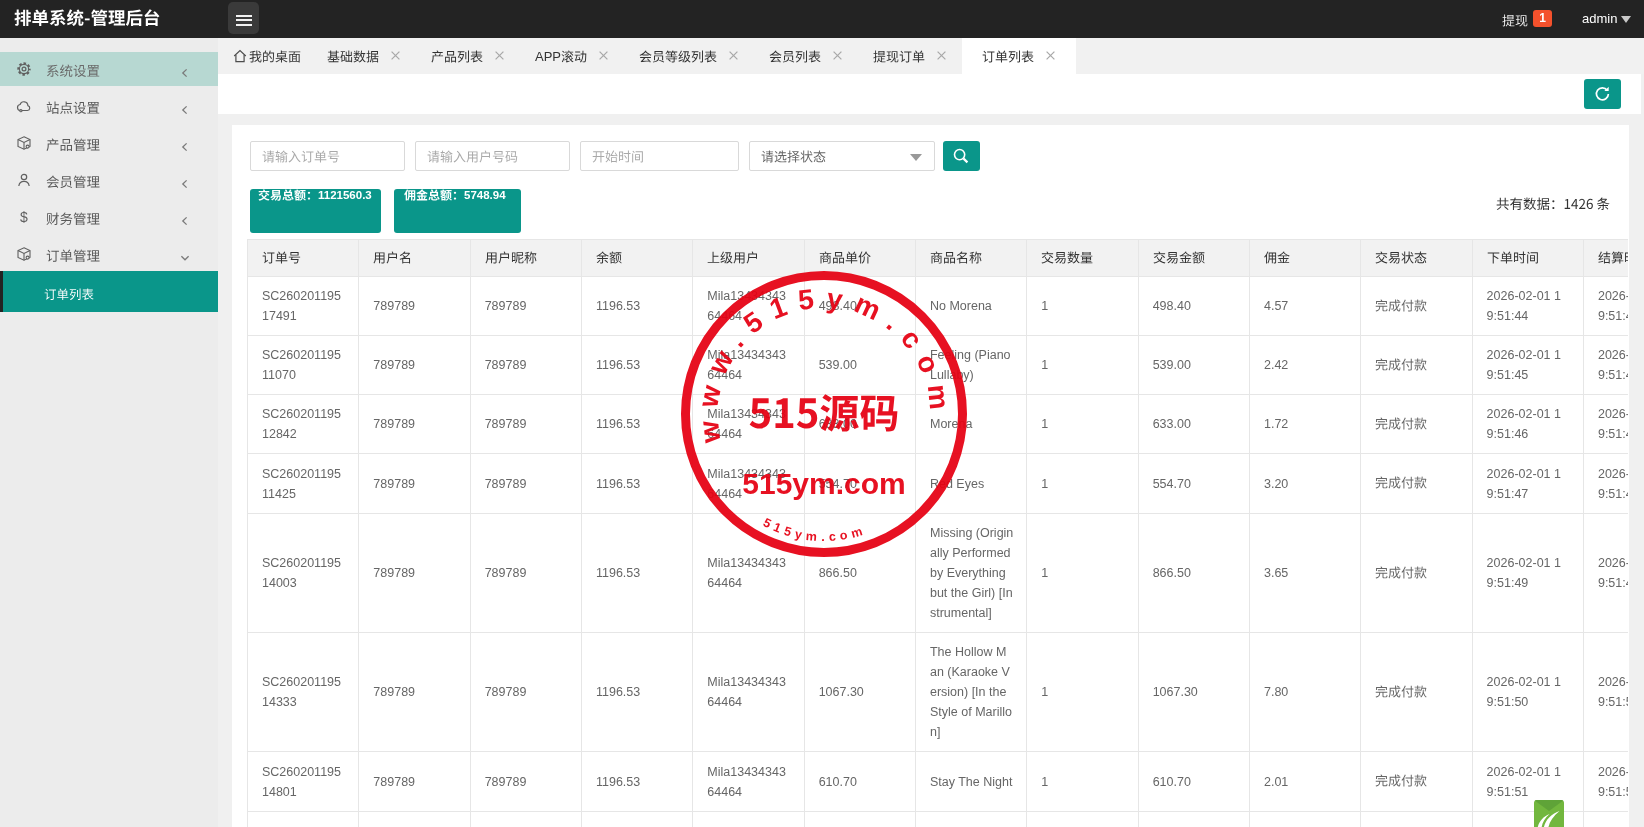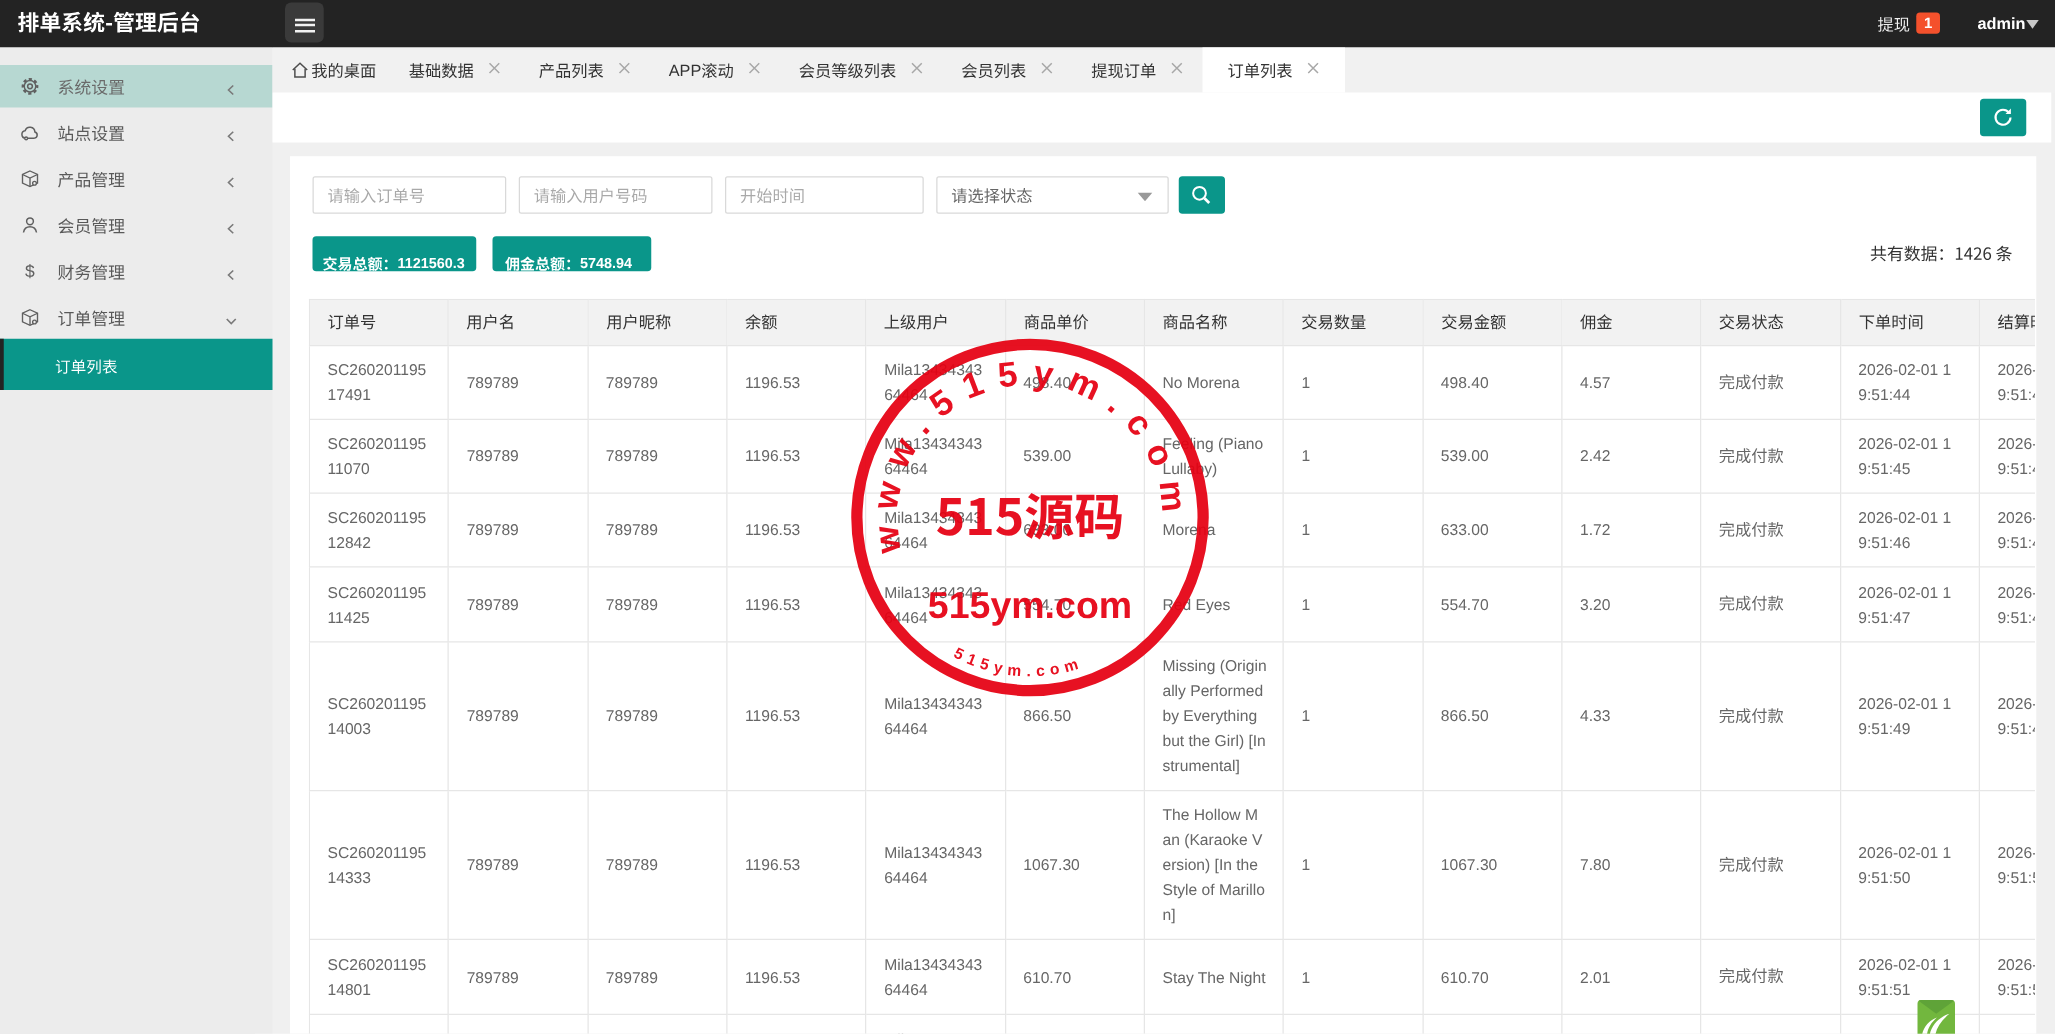--- a/index.html
+++ b/index.html
@@ -13,21 +13,21 @@
 .mi .lb{position:absolute;left:46px;top:10px}
 .mi .ch{position:absolute;right:28px;top:12px}
 #smenu{position:absolute;left:0;top:233px;width:218px;height:41px;background:#0a968a;border-left:3px solid #232323}
 #tabs{position:absolute;left:218px;top:38px;width:1426px;height:36px;background:#f1f1f1;display:flex}
 .tab{height:36px;display:flex;align-items:center;padding:0 15px;flex:none}
 .tab .x{margin-left:11px}
 #tbar{position:absolute;left:218px;top:74px;width:1423px;height:40px;background:#fff}
 #refresh{position:absolute;left:1366px;top:5px;width:37px;height:30px;background:#0a968a;border-radius:3px}
 #panel{position:absolute;left:232px;top:125px;width:1397px;height:702px;background:#fff}
 .inp{position:absolute;top:16px;height:30px;border:1px solid #d9d9d9;border-radius:2px;background:#fff;display:flex;align-items:center;padding-left:11px}
-.badge{position:absolute;top:64px;height:28px;background:#0a968a;border-radius:3px;color:#fff;display:flex;align-items:flex-end;font-weight:bold;font-size:11.5px}
+.badge{position:absolute;top:64px;height:44px;background:#0a968a;border-radius:3px;color:#fff;display:flex;align-items:flex-start;font-weight:bold;font-size:11.5px}
 #sbtn{position:absolute;left:711px;top:16px;width:37px;height:30px;background:#0a968a;border-radius:3px}
 #twrap{position:absolute;left:15px;top:114px;width:1381px;height:588px;overflow:hidden}
 table{border-collapse:collapse;table-layout:fixed;width:1447px;font-size:12.5px;color:#666}
 td,th{border:1px solid #e6e6e6;padding:0 14px;text-align:left;vertical-align:middle;line-height:20px;font-weight:normal;overflow:hidden;white-space:nowrap}
 th{height:37px;background:#f2f2f2}
 #trace{position:absolute;left:1534px;top:800px;width:30px;height:30px;background:#72b73e;border-radius:3px;overflow:hidden}
 #ttime{position:absolute;left:1564px;top:834px;width:96px;height:29px;background:#1f1f1f;color:#fff;font-size:14.5px;display:flex;align-items:center;justify-content:center}
 </style></head><body>
 <div id="hdr">
     <div class="abs" style="left:14px;top:9px"><svg class="ct" style="vertical-align:-2.10px;" width="146.47" height="17.50" viewBox="0 -880 8370 1000">
@@ -35,21 +35,21 @@
       </svg></div>
     <div id="burger">
       <i style="top:12.5px"></i>
       <i style="top:17px"></i>
       <i style="top:21.5px"></i>
     </div>
     <div class="abs" style="left:1502px;top:11px"><svg class="ct" style="vertical-align:-1.56px;" width="26.00" height="13.00" viewBox="0 -880 2000 1000">
         <use href="#r1" fill="#f2f2f2"></use>
       </svg></div>
     <div class="abs" style="left:1533px;top:10px;width:19px;height:17px;background:#f4512c;border-radius:3px;color:#fff;font-size:12px;font-weight:bold;text-align:center;line-height:17px">1</div>
-    <div class="abs" style="left:1582px;top:11px;color:#fff;font-size:13px;font-weight:bold">admin</div>
+    <div class="abs" style="left:1582px;top:11px;color:#fff;font-size:13px;font-weight:normal">admin</div>
     <div class="abs" style="left:1621px;top:16px;width:0;height:0;border-left:5.5px solid transparent;border-right:5.5px solid transparent;border-top:7px solid #c9c9c9"></div>
   </div>
 <div id="sb">
     <div style="padding-top:14px">
       <div class="mi" style="background:#b7d8d2;">
         <span class="ic"><svg width="16" height="16" viewBox="0 0 16 16">
             <g fill="none" stroke="#606060">
               <circle cx="8" cy="8" r="5.7" stroke-width="2" stroke-dasharray="2.55 1.93" stroke-dashoffset="1.2"></circle>
               <circle cx="8" cy="8" r="4.6" stroke-width="1.1"></circle>
               <circle cx="8" cy="8" r="1.9" stroke-width="1.2"></circle>
@@ -391,21 +391,21 @@
           <tr style="height:119px">
             <td>SC260201195<br>14003</td>
             <td>789789</td>
             <td>789789</td>
             <td>1196.53</td>
             <td>Mila13434343<br>64464</td>
             <td>866.50</td>
             <td>Missing (Origin<br>ally Performed<br>by Everything<br>but the Girl) [In<br>strumental]</td>
             <td>1</td>
             <td>866.50</td>
-            <td>4.33</td>
+            <td>3.65</td>
             <td><svg class="ct" style="vertical-align:-1.56px;" width="52.00" height="13.00" viewBox="0 -880 4000 1000">
                 <use href="#r36" fill="#666"></use>
               </svg></td>
             <td>2026-02-01 1<br>9:51:49</td>
             <td>2026-02-01 1<br>9:51:49</td>
           </tr>
           <tr style="height:119px">
             <td>SC260201195<br>14333</td>
             <td>789789</td>
             <td>789789</td>

